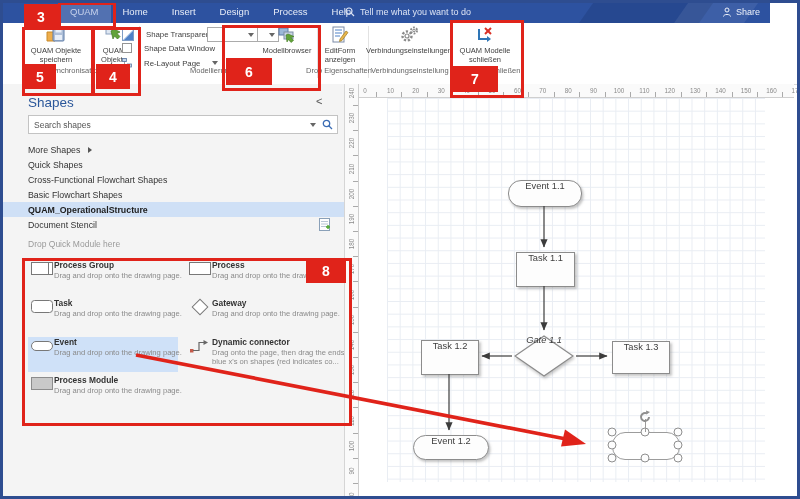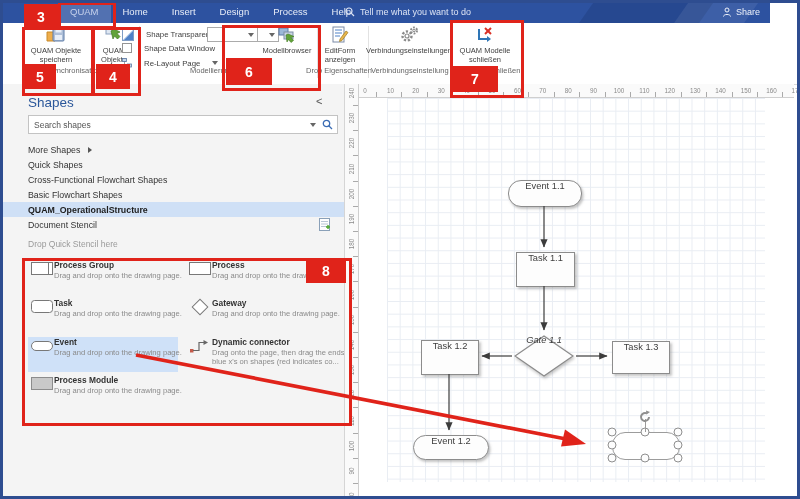--- a/index.html
+++ b/index.html
@@ -343,21 +343,21 @@
             <svg width="11" height="13" viewBox="0 0 11 13">
               <rect x="0.5" y="0.5" width="10" height="12" fill="#fff" stroke="#8aa0b8"></rect>
               <line x1="2" y1="3.5" x2="9" y2="3.5" stroke="#b9c7d6"></line>
               <line x1="2" y1="6" x2="9" y2="6" stroke="#b9c7d6"></line>
               <line x1="2" y1="8.5" x2="9" y2="8.5" stroke="#b9c7d6"></line>
               <path d="M7,9 h4 M9,7 v4" stroke="#4ea72e" stroke-width="1.4"></path>
             </svg>
           </span>
         </div>
       </div>
-    <div class="drop-hint">Drop Quick Stencil here</div>
+    <div class="drop-hint">Drop Quick Module here</div>
     <div class="item-highlight"></div>
     <div id="shapeItems">
         <div class="shape-item" style="left: 30px; top: 176px; width: 158px;">
           <span class="sicon">
             <span class="si-rect si-group"></span>
           </span>
           <div class="txt" style="width: 128px;"><b>Process Group</b><div class="desc">Drag and drop onto the drawing page.</div></div>
         </div>
         <div class="shape-item" style="left: 188px; top: 176px; width: 178px;">
           <span class="sicon">

